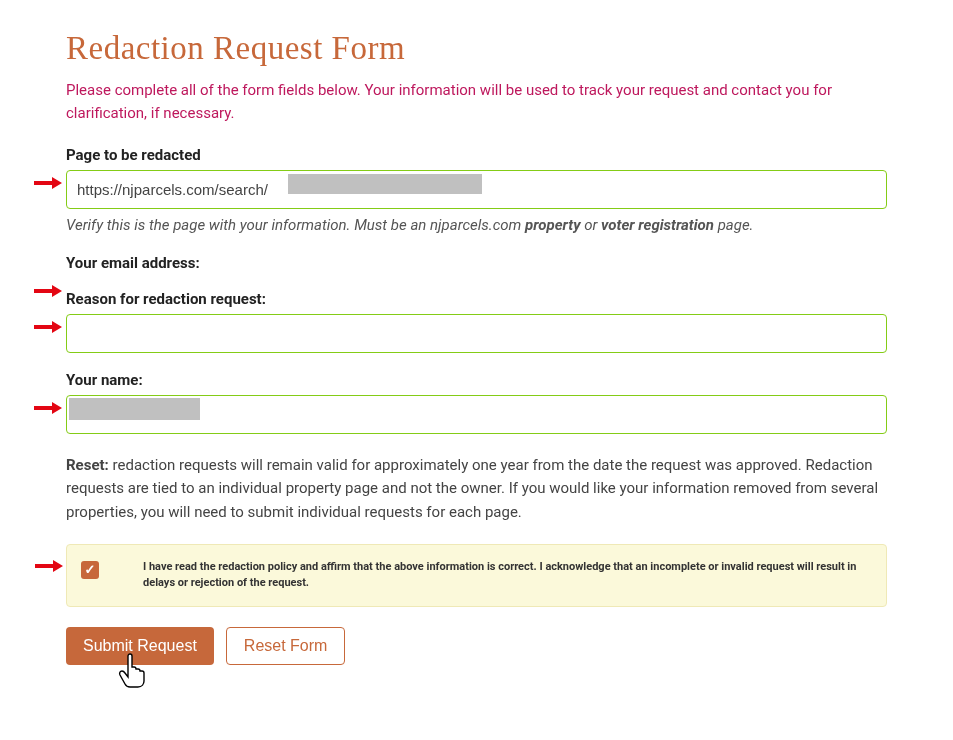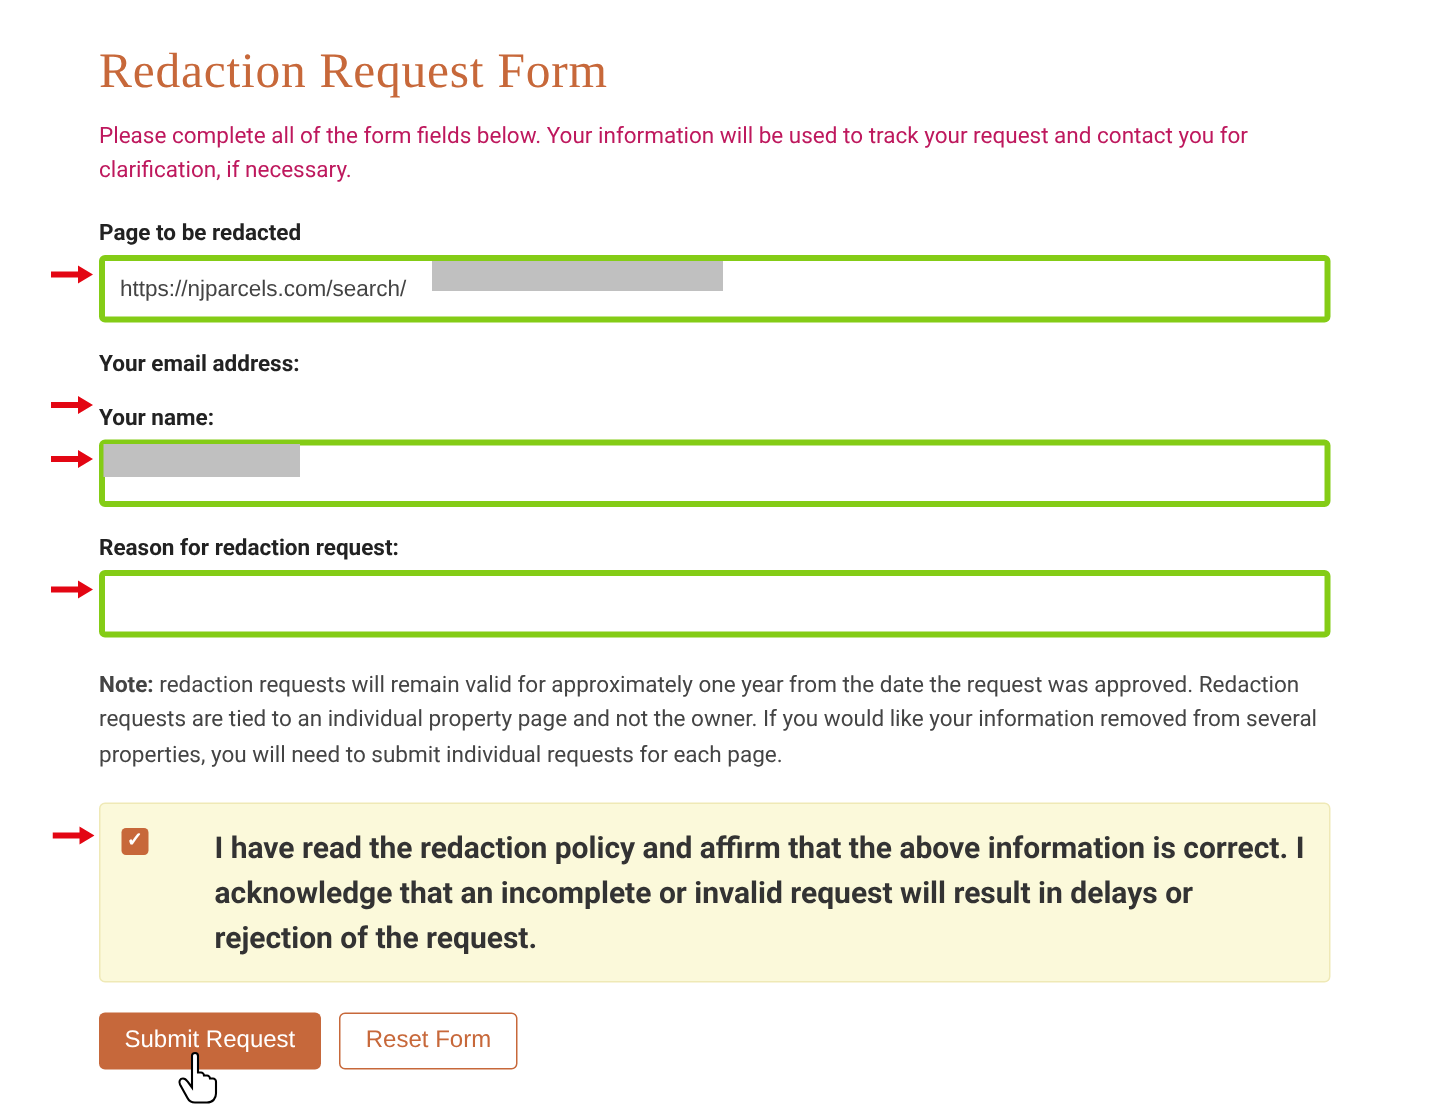--- a/index.html
+++ b/index.html
@@ -38,21 +38,21 @@
     font-weight: 700;
     font-size: 15px;
     color: #222;
     display: block;
     margin-bottom: 6px;
   }
   .input {
     width: 100%;
     padding: 8px 10px;
     font-size: 15px;
-    border: 4px solid #84cc16;
+    border: 1px solid #84cc16;
     border-radius: 4px;
     background: #fff;
     color: #444;
     line-height: 1.4;
   }
   .input::placeholder { color: #888; }
   .help {
     font-style: italic;
     font-size: 15px;
     color: #555;
@@ -87,21 +87,21 @@
     display: flex;
     align-items: center;
     justify-content: center;
     color: #fff;
     font-size: 13px;
     font-weight: bold;
     line-height: 1;
   }
   .affirm-text {
     font-weight: 700;
-    font-size: 20px;
+    font-size: 11px;
     color: #333;
     line-height: 1.5;
   }
   .buttons {
     display: flex;
     gap: 12px;
     margin-bottom: 30px;
     position: relative;
   }
   .btn-primary {
@@ -146,60 +146,63 @@
 <body>
 
 <div class="container">
 
   <h1 class="title">Redaction Request Form</h1>
   <p class="intro">Please complete all of the form fields below. Your information will be used to track your request and contact you for clarification, if necessary.</p>
 
   <div class="form-group">
     <label class="label">Page to be redacted</label>
     <input class="input" type="text" value="https://njparcels.com/search/" style="">
+    <div class="help">
+      <span>Verify this is the page with your information. Must be an njparcels.com </span><span class="b">property</span><span> or </span><span class="b">voter registration</span><span> page.</span>
+    </div>
     <div class="arrow" style="left:-32px; top:30px;">
       <svg width="28" height="14" viewBox="0 0 28 14">
           <path d="M0 5 L18 5 L18 1 L28 7 L18 13 L18 9 L0 9 Z" fill="#e30613"></path>
         </svg>
     </div>
     <div class="redact" style="left:222px; top:28px; width:194px; height:20px;"></div>
   </div>
 
   <div class="form-group">
     <label class="label">Your email address:</label>
+    <div class="arrow" style="left:-32px; top:30px;">
+      <svg width="28" height="14" viewBox="0 0 28 14">
+          <path d="M0 5 L18 5 L18 1 L28 7 L18 13 L18 9 L0 9 Z" fill="#e30613"></path>
+        </svg>
+    </div>
+  </div>
+
+  <div class="form-group">
+    <label class="label">Reason for redaction request:</label>
+    <input class="input" type="text" value="" style="">
     <div class="arrow" style="left:-32px; top:30px;">
       <svg width="28" height="14" viewBox="0 0 28 14">
           <path d="M0 5 L18 5 L18 1 L28 7 L18 13 L18 9 L0 9 Z" fill="#e30613"></path>
         </svg>
     </div>
   </div>
 
   <div class="form-group">
     <label class="label">Your name:</label>
     <input class="input" type="text" value="" style="">
     <div class="arrow" style="left:-32px; top:30px;">
       <svg width="28" height="14" viewBox="0 0 28 14">
           <path d="M0 5 L18 5 L18 1 L28 7 L18 13 L18 9 L0 9 Z" fill="#e30613"></path>
         </svg>
     </div>
     <div class="redact" style="left:3px; top:27px; width:131px; height:22px;"></div>
   </div>
 
-  <div class="form-group">
-    <label class="label">Reason for redaction request:</label>
-    <input class="input" type="text" value="" style="">
-    <div class="arrow" style="left:-32px; top:30px;">
-      <svg width="28" height="14" viewBox="0 0 28 14">
-          <path d="M0 5 L18 5 L18 1 L28 7 L18 13 L18 9 L0 9 Z" fill="#e30613"></path>
-        </svg>
-    </div>
-  </div>
-
   <p class="note-p">
-    <span class="b">Note:</span><span> redaction requests will remain valid for approximately one year from the date the request was approved. Redaction requests are tied to an individual property page and not the owner. If you would like your information removed from several properties, you will need to submit individual requests for each page.</span>
+    <span class="b">Reset:</span><span> redaction requests will remain valid for approximately one year from the date the request was approved. Redaction requests are tied to an individual property page and not the owner. If you would like your information removed from several properties, you will need to submit individual requests for each page.</span>
   </p>
 
   <div class="affirm-box" style="position:relative;">
     <div class="checkbox">✓</div>
     <div class="affirm-text">I have read the redaction policy and affirm that the above information is correct. I acknowledge that an incomplete or invalid request will result in delays or rejection of the request.</div>
     <div class="arrow" style="position:absolute; left:-32px; top:14px;">
       <svg width="28" height="14" viewBox="0 0 28 14">
           <path d="M0 5 L18 5 L18 1 L28 7 L18 13 L18 9 L0 9 Z" fill="#e30613"></path>
         </svg>
     </div>

